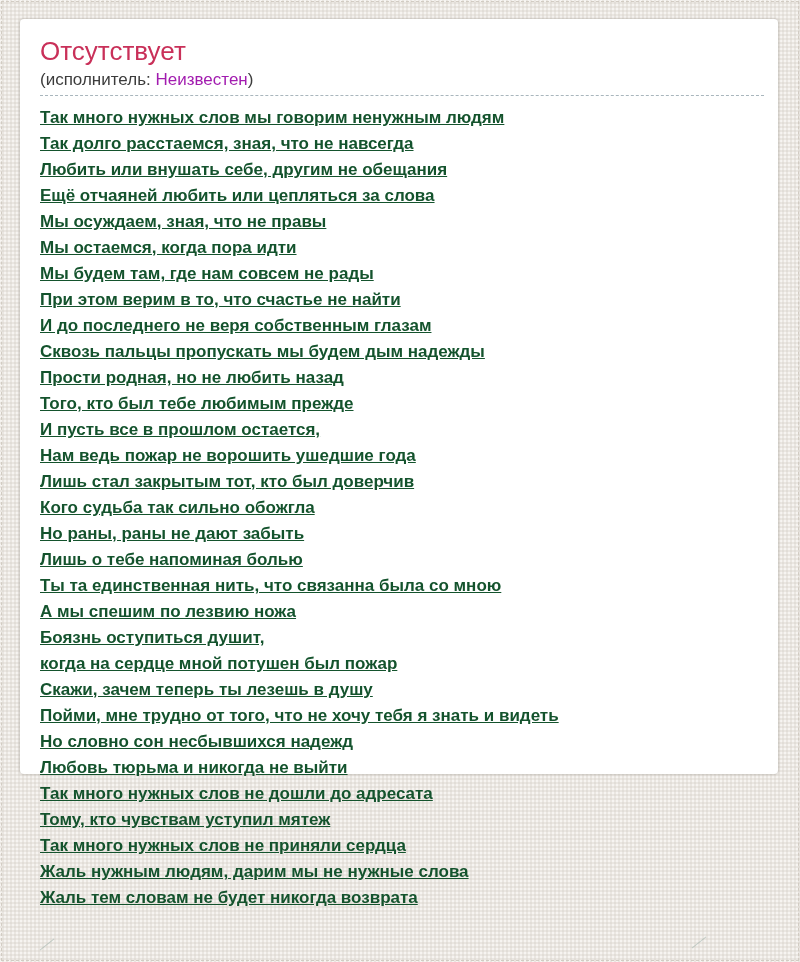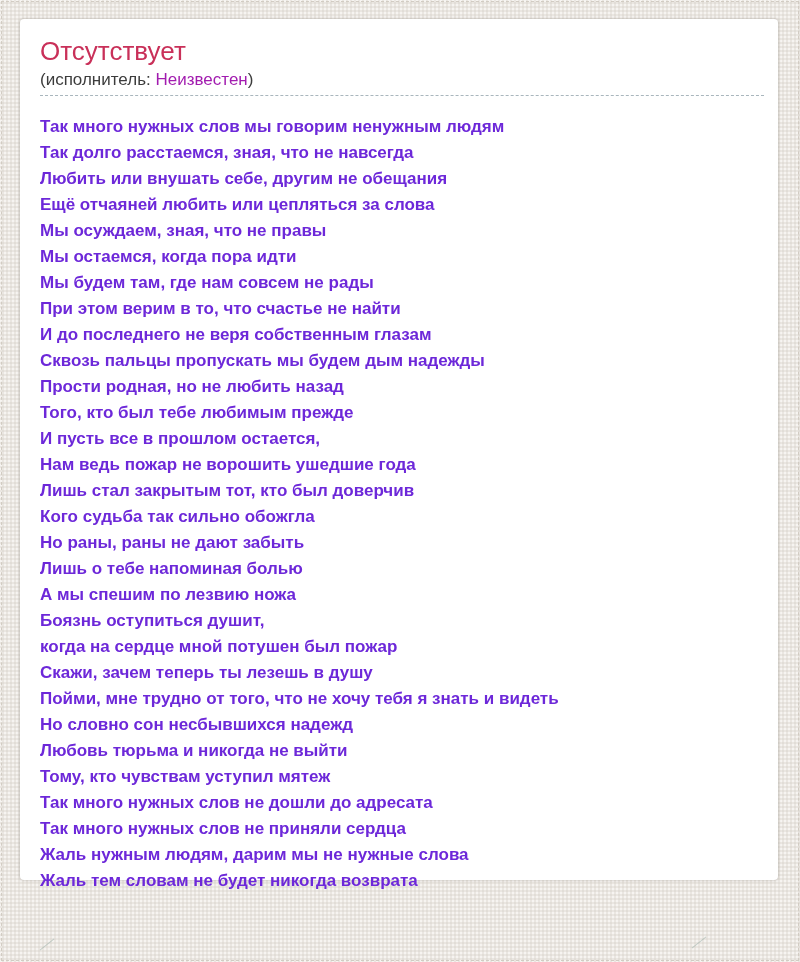--- a/index.html
+++ b/index.html
@@ -25,21 +25,21 @@
     left: 1px; top: 1px; right: 1px; bottom: 1px;
     border: 1px dashed #d2ccc3;
     pointer-events: none;
   }
 
   .card {
     position: absolute;
     left: 20px;
     top: 19px;
     width: 758px;
-    height: 861px;
+    height: 755px;
     background: #ffffff;
     border-radius: 4px;
     box-shadow: 0 0 3px rgba(110,104,96,0.45);
     box-sizing: border-box;
     padding: 17px 14px 0 20px;
   }
 
   
   .curl-mark {
     position: absolute;
@@ -67,25 +67,26 @@
     padding-bottom: 4px;
     border-bottom: 1px dashed #a9b6bd;
   }
   .artist-link {
     color: #a21caf;
     text-decoration: none;
     cursor: pointer;
   }
 
   .lyrics-block {
-    margin-top: 18px;
+    margin-top: 9px;
     font-size: 17px;
     line-height: 26px;
     font-weight: 700;
-    color: #6d28d9;
+    color: #14532d;
+    text-decoration: underline;
   }
   .lyric-line {
     white-space: pre;
   }
 </style>
 </head>
 <body>
 
 <div class="stitch-border"></div>
 
@@ -113,27 +114,28 @@
       <div class="lyric-line">И до последнего не веря собственным глазам</div>
       <div class="lyric-line">Сквозь пальцы пропускать мы будем дым надежды</div>
       <div class="lyric-line">Прости родная, но не любить назад</div>
       <div class="lyric-line">Того, кто был тебе любимым прежде</div>
       <div class="lyric-line">И пусть все в прошлом остается,</div>
       <div class="lyric-line">Нам ведь пожар не ворошить ушедшие года</div>
       <div class="lyric-line">Лишь стал закрытым тот, кто был доверчив</div>
       <div class="lyric-line">Кого судьба так сильно обожгла</div>
       <div class="lyric-line">Но раны, раны не дают забыть</div>
       <div class="lyric-line">Лишь о тебе напоминая болью</div>
+      <div class="lyric-line">Ты та единственная нить, что связанна была со мною</div>
       <div class="lyric-line">А мы спешим по лезвию ножа</div>
       <div class="lyric-line">Боязнь оступиться душит,</div>
       <div class="lyric-line">когда на сердце мной потушен был пожар</div>
       <div class="lyric-line">Скажи, зачем теперь ты лезешь в душу</div>
       <div class="lyric-line">Пойми, мне трудно от того, что не хочу тебя я знать и видеть</div>
       <div class="lyric-line">Но словно сон несбывшихся надежд</div>
       <div class="lyric-line">Любовь тюрьма и никогда не выйти</div>
+      <div class="lyric-line">Так много нужных слов не дошли до адресата</div>
       <div class="lyric-line">Тому, кто чувствам уступил мятеж</div>
-      <div class="lyric-line">Так много нужных слов не дошли до адресата</div>
       <div class="lyric-line">Так много нужных слов не приняли сердца</div>
       <div class="lyric-line">Жаль нужным людям, дарим мы не нужные слова</div>
       <div class="lyric-line">Жаль тем словам не будет никогда возврата</div>
     </div>
 
 </div>
 
 </body></html>

